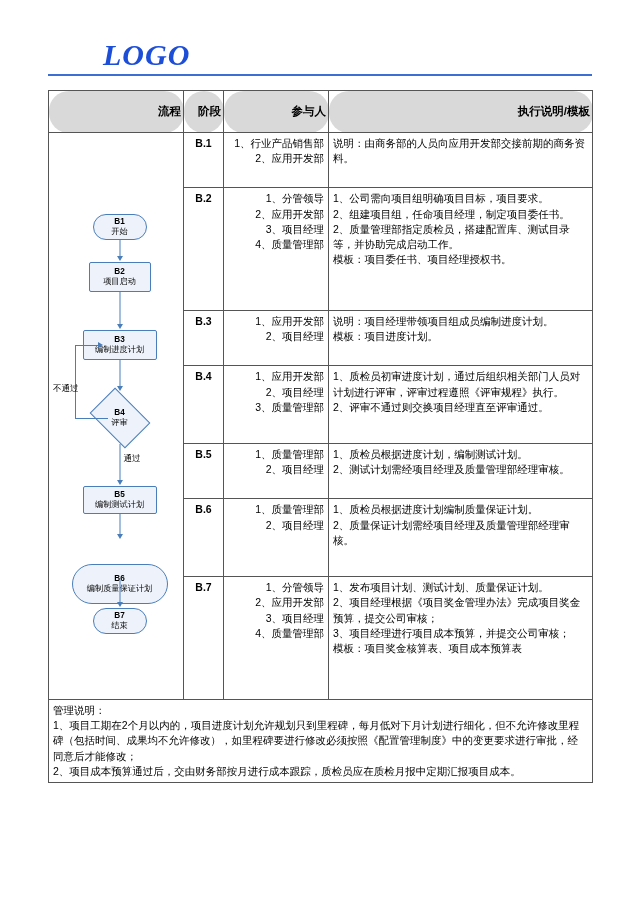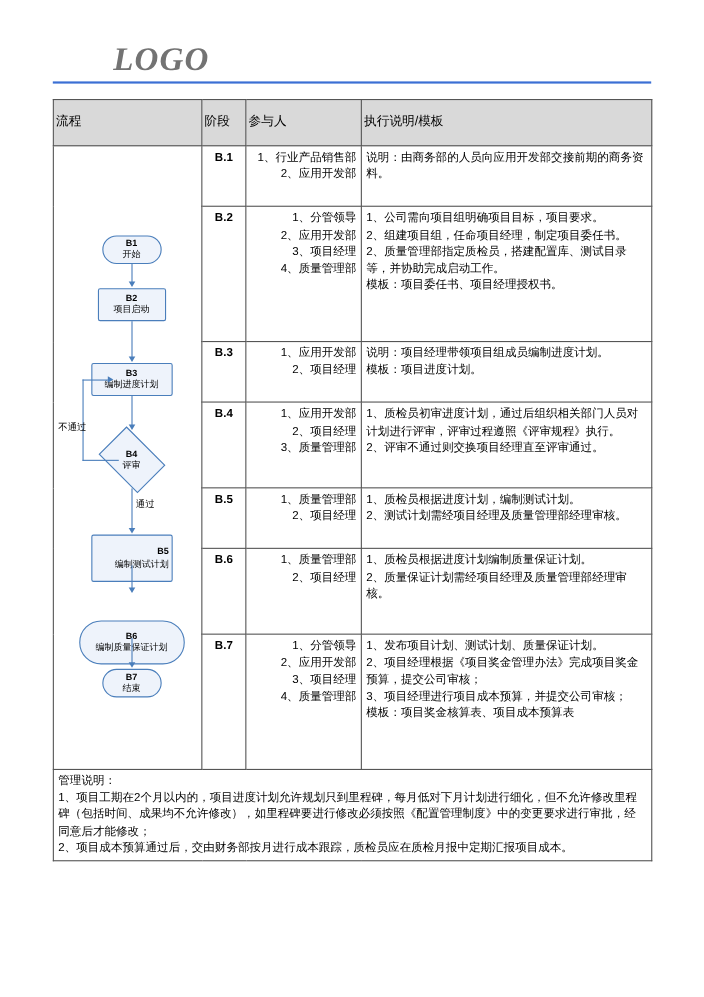--- a/index.html
+++ b/index.html
@@ -16,21 +16,21 @@
     position: relative;
     width: 640px;
     height: 906px;
     padding: 40px 48px 0 48px;
   }
   .logo {
     font-family: "Liberation Serif", serif;
     font-weight: bold;
     font-style: italic;
     font-size: 30px;
-    color: #737373;
+    color: #1d4ed8;
     letter-spacing: 1px;
     line-height: 1;
     margin-left: 55px;
   }
   .logo-rule {
     margin-top: 4px;
     height: 2px;
     background: #3b6fd4;
     width: 100%;
   }
@@ -49,26 +49,27 @@
   }
   table.doc th, table.doc td {
     border: 1px solid #555;
     vertical-align: top;
     font-size: 10.5px;
     line-height: 1.45;
     padding: 3px 4px;
   }
   table.doc thead th {
     background: #d9d9d9;
-    text-align: left;
-    font-weight: normal;
+    text-align: right;
+    font-weight: bold;
     font-size: 11.5px;
     vertical-align: middle;
     padding: 4px 2px;
     height: 42px;
+    border-radius: 20px;
   }
   col.c-flow  { width: 135px; }
   col.c-stage { width: 40px; }
   col.c-part  { width: 105px; }
   col.c-desc  { width: 264px; }
 
   td.stage {
     text-align: center;
     vertical-align: middle;
     font-weight: bold;
@@ -232,21 +233,21 @@
             <div class="loopline" style="left:22px;top:282px;width:33px;height:1px;"></div>
             <div class="loopline" style="left:22px;top:209px;width:1px;height:74px;"></div>
             <div class="loopline" style="left:22px;top:209px;width:24px;height:1px;"></div>
             <div class="arrow-right" style="left:45px;top:205.5px;"></div>
             <div class="loop-label" style="left:0px;top:246px;">不通过</div>
 
             <div class="vline" style="top:308px;height:38px;"></div>
             <div class="arrowhead" style="top:344px;"></div>
             <div class="pass-label" style="left:50%;margin-left:4px;top:316px;">通过</div>
 
-            <div class="node rect" style="top:350px;width:74px;height:43px;align-items:flex-end;">
+            <div class="node rect" style="top:350px;width:74px;height:28px;">
               <span class="id">B5</span>
               <span>编制测试计划</span>
             </div>
             <div class="vline" style="top:378px;height:22px;"></div>
             <div class="arrowhead" style="top:398px;"></div>
 
             <div class="node rect" style="top:428px;width:96px;height:40px;border-radius:20px;">
               <span class="id">B6</span>
               <span>编制质量保证计划</span>
             </div>

